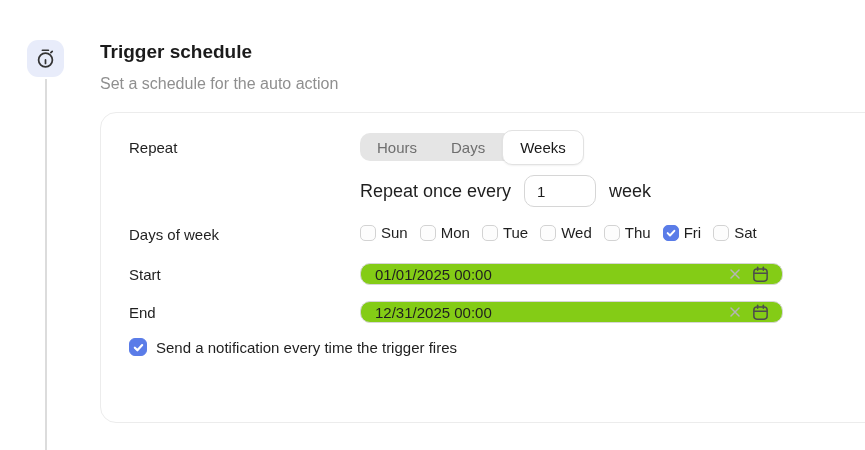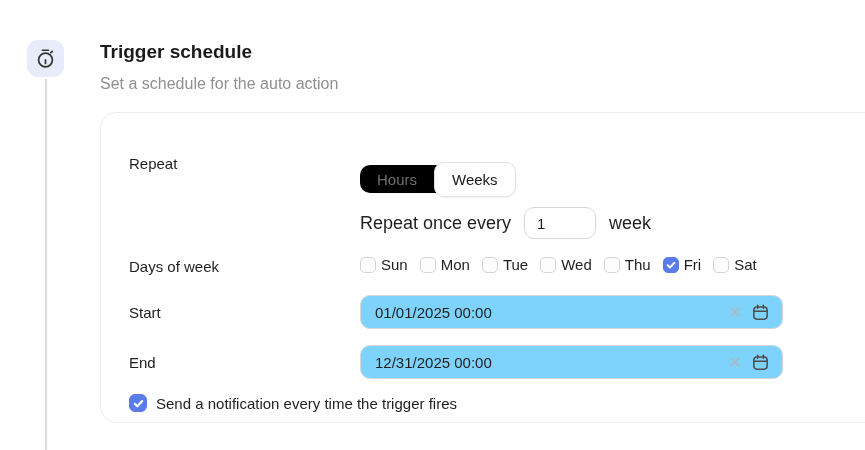--- a/index.html
+++ b/index.html
@@ -42,21 +42,21 @@
   .form-row { display: flex; align-items: center; }
   .row-label {
     width: 259px; padding-left: 28px; flex: none;
     font-size: 15px; color: #1f1f1f;
   }
   .row-label-spacer { width: 259px; padding-left: 28px; flex: none; }
 
   
   .segmented {
     display: inline-flex; align-items: center;
-    height: 28px; border-radius: 10px; background: #000000; margin-top: 32px;
+    height: 28px; border-radius: 10px; background: #e5e5e5;
   }
   .segment {
     border: none; background: transparent; cursor: pointer;
     height: 32px; padding: 0 17px;
     font-family: "Liberation Sans", sans-serif;
     font-size: 15px; color: #6f6f6f; border-radius: 10px;
   }
   .segment.selected {
     background: #ffffff; color: #191919;
     border: 1px solid #e2e2e2; border-radius: 10px;
@@ -86,24 +86,24 @@
   }
   .cb svg { display: none; }
   .cb.checked { background: #5a7ce8; border-color: #5a7ce8; }
   .cb.checked svg { display: block; }
   .day-label { font-size: 15px; color: #1f1f1f; line-height: 18px; }
 
   
   .row-start { margin-top: 20px; }
   .row-end { margin-top: 16px; }
   .date-input {
-    width: 423px; height: 34px;
+    width: 423px; height: 22px;
     border: 1px solid #d6d6d6; border-radius: 10px;
     display: flex; align-items: center;
-    padding: 0 12px 0 0; background: #7dd3fc;
+    padding: 0 12px 0 0; background: #84cc16;
   }
   .date-value {
     flex: 1; border: none; outline: none; background: transparent;
     font-family: "Liberation Sans", sans-serif;
     font-size: 15px; color: #1f1f1f; padding: 0 0 0 14px; min-width: 0;
   }
   .icon-btn {
     display: flex; align-items: center; justify-content: center;
     cursor: pointer; flex: none;
   }
@@ -133,20 +133,21 @@
   <h1 class="page-title">Trigger schedule</h1>
   <p class="page-subtitle">Set a schedule for the auto action</p>
 </div>
 
 <div class="card">
 
   <div class="form-row">
     <div class="row-label">Repeat</div>
     <div class="segmented">
       <button class="segment">Hours</button>
+      <button class="segment">Days</button>
       <button class="segment selected">Weeks</button>
     </div>
   </div>
 
   <div class="form-row row-interval">
     <div class="row-label-spacer"></div>
     <span class="interval-text">Repeat once every</span>
     <input class="num-input" type="text" value="1" style="">
     <span class="interval-text">week</span>
   </div>

